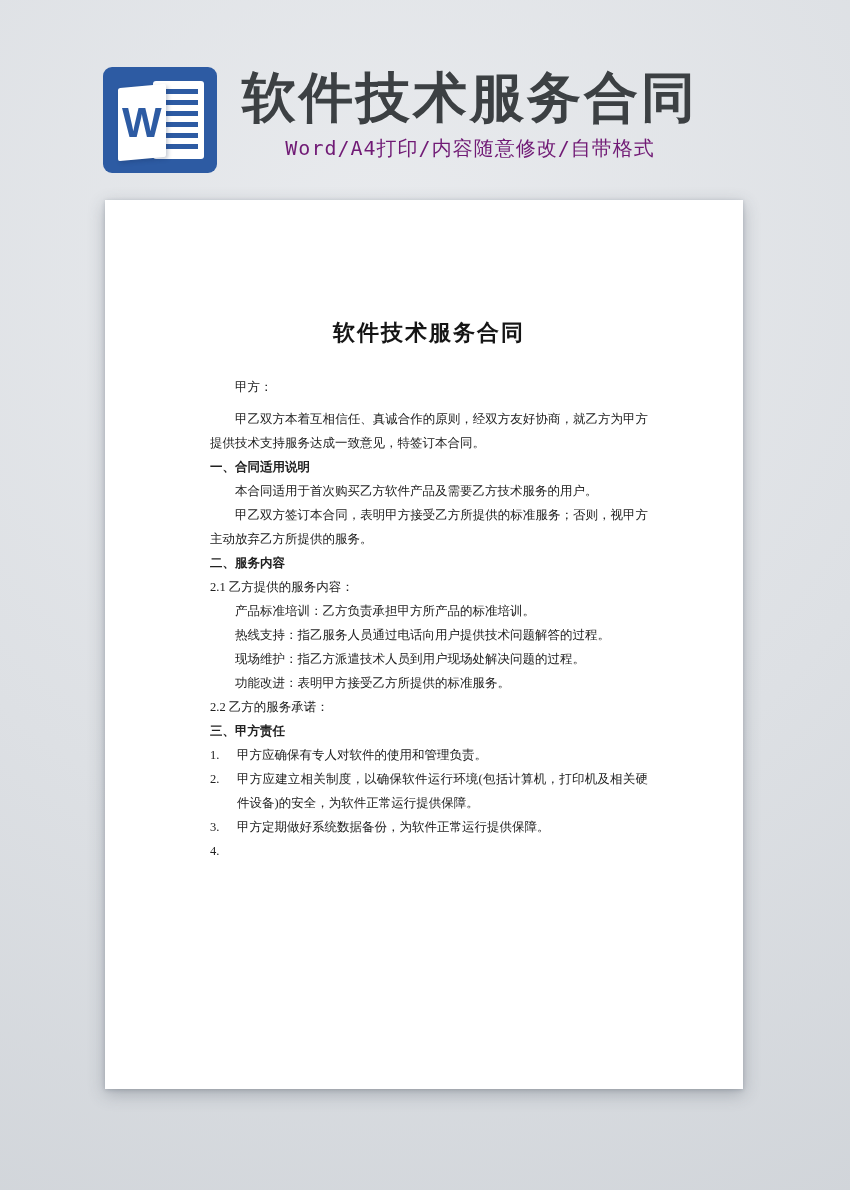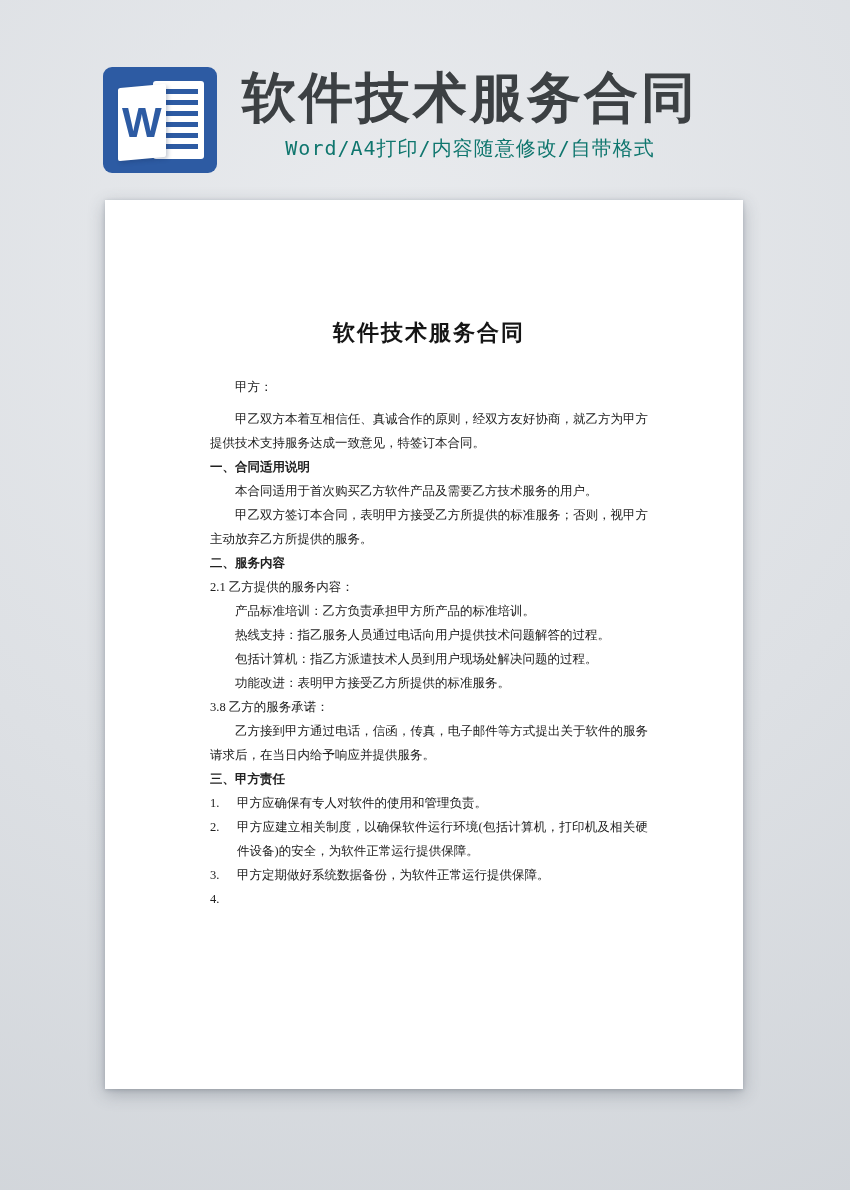--- a/index.html
+++ b/index.html
@@ -37,21 +37,21 @@
   .header-text{
     position:absolute;left:235px;top:62px;width:470px;text-align:center;
   }
   .header-title{
     font-size:54px;font-weight:700;color:#3c4043;
     letter-spacing:3px;line-height:70px;white-space:nowrap;
   }
   .header-sub{
     margin-top:3px;
     font-family:"DejaVu Sans Mono","Liberation Mono",monospace;
-    font-size:20px;color:#0f766e;letter-spacing:1px;white-space:nowrap;
+    font-size:20px;color:#701a75;letter-spacing:1px;white-space:nowrap;
   }
 
   
   .page{
     position:absolute;left:105px;top:200px;width:638px;height:889px;
     background:#ffffff;
     box-shadow:0 5px 16px rgba(55,65,80,.30),0 1px 4px rgba(55,65,80,.22);
   }
   .doc-body{
     padding:0 95px 0 105px;
@@ -98,24 +98,23 @@
         <div class="blk doc-title">软件技术服务合同</div>
         <div class="blk party">甲方：</div>
         <div class="blk para gap">甲乙双方本着互相信任、真诚合作的原则，经双方友好协商，就乙方为甲方提供技术支持服务达成一致意见，特签订本合同。</div>
         <div class="blk heading">一、合同适用说明</div>
         <div class="blk para">本合同适用于首次购买乙方软件产品及需要乙方技术服务的用户。</div>
         <div class="blk para">甲乙双方签订本合同，表明甲方接受乙方所提供的标准服务；否则，视甲方主动放弃乙方所提供的服务。</div>
         <div class="blk heading">二、服务内容</div>
         <div class="blk numbered">2.1 乙方提供的服务内容：</div>
         <div class="blk sub">产品标准培训：乙方负责承担甲方所产品的标准培训。</div>
         <div class="blk sub">热线支持：指乙服务人员通过电话向用户提供技术问题解答的过程。</div>
-        <div class="blk sub">包括计算机：指乙方派遣技术人员到用户现场处解决问题的过程。</div>
+        <div class="blk sub">现场维护：指乙方派遣技术人员到用户现场处解决问题的过程。</div>
         <div class="blk sub">功能改进：表明甲方接受乙方所提供的标准服务。</div>
-        <div class="blk numbered">3.8 乙方的服务承诺：</div>
-        <div class="blk para">乙方接到甲方通过电话，信函，传真，电子邮件等方式提出关于软件的服务请求后，在当日内给予响应并提供服务。</div>
+        <div class="blk numbered">2.2 乙方的服务承诺：</div>
         <div class="blk heading">三、甲方责任</div>
         <div class="blk list"><span class="num">1.</span><span>甲方应确保有专人对软件的使用和管理负责。</span></div>
         <div class="blk list"><span class="num">2.</span><span>甲方应建立相关制度，以确保软件运行环境(包括计算机，打印机及相关硬件设备)的安全，为软件正常运行提供保障。</span></div>
         <div class="blk list"><span class="num">3.</span><span>甲方定期做好系统数据备份，为软件正常运行提供保障。</span></div>
         <div class="blk list"><span class="num">4.</span></div>
       </div>
   </div>
 
 </div>
 

